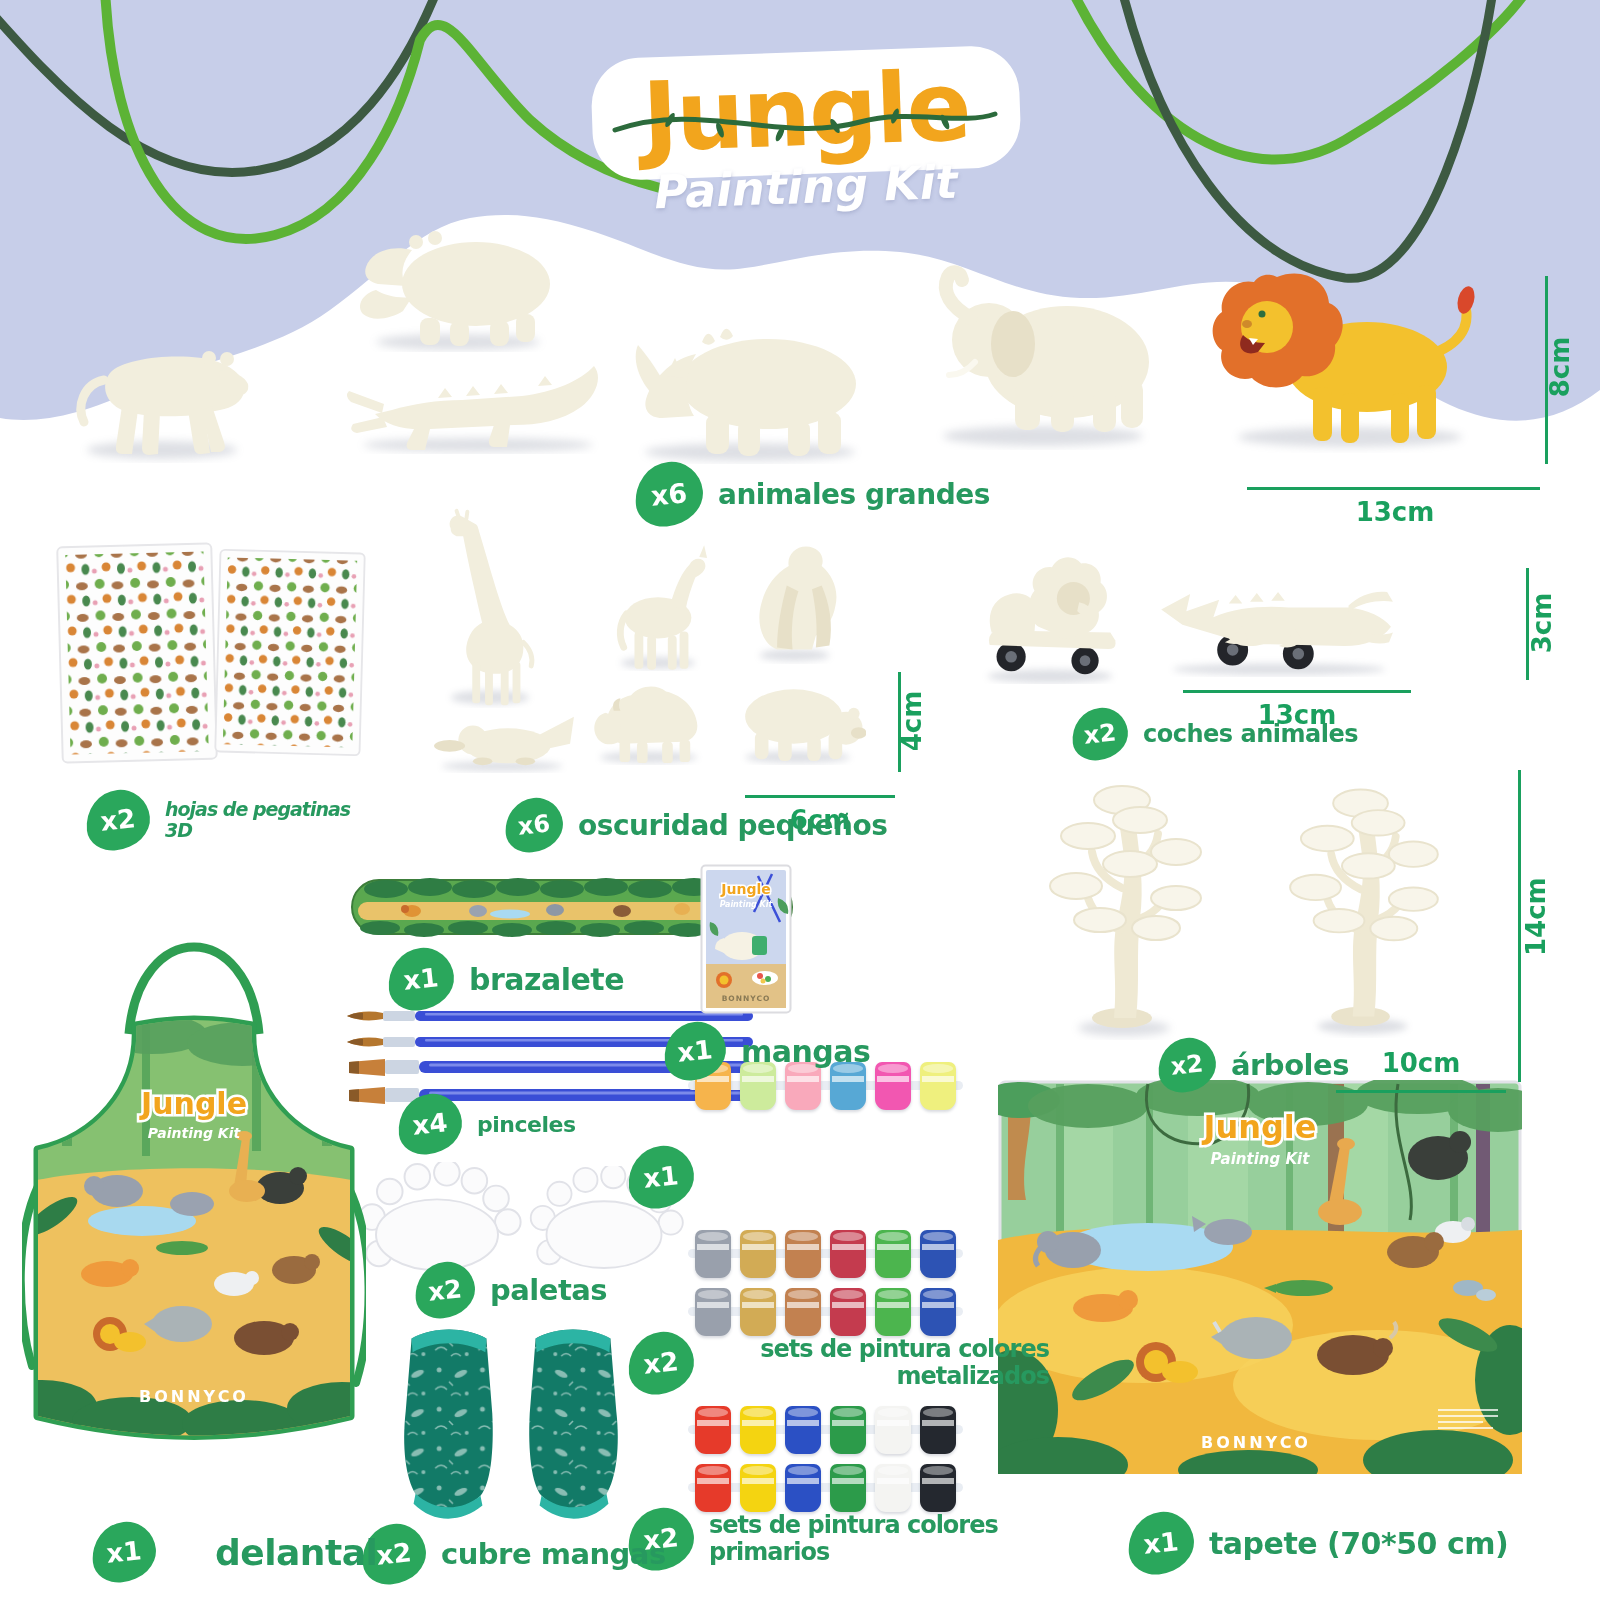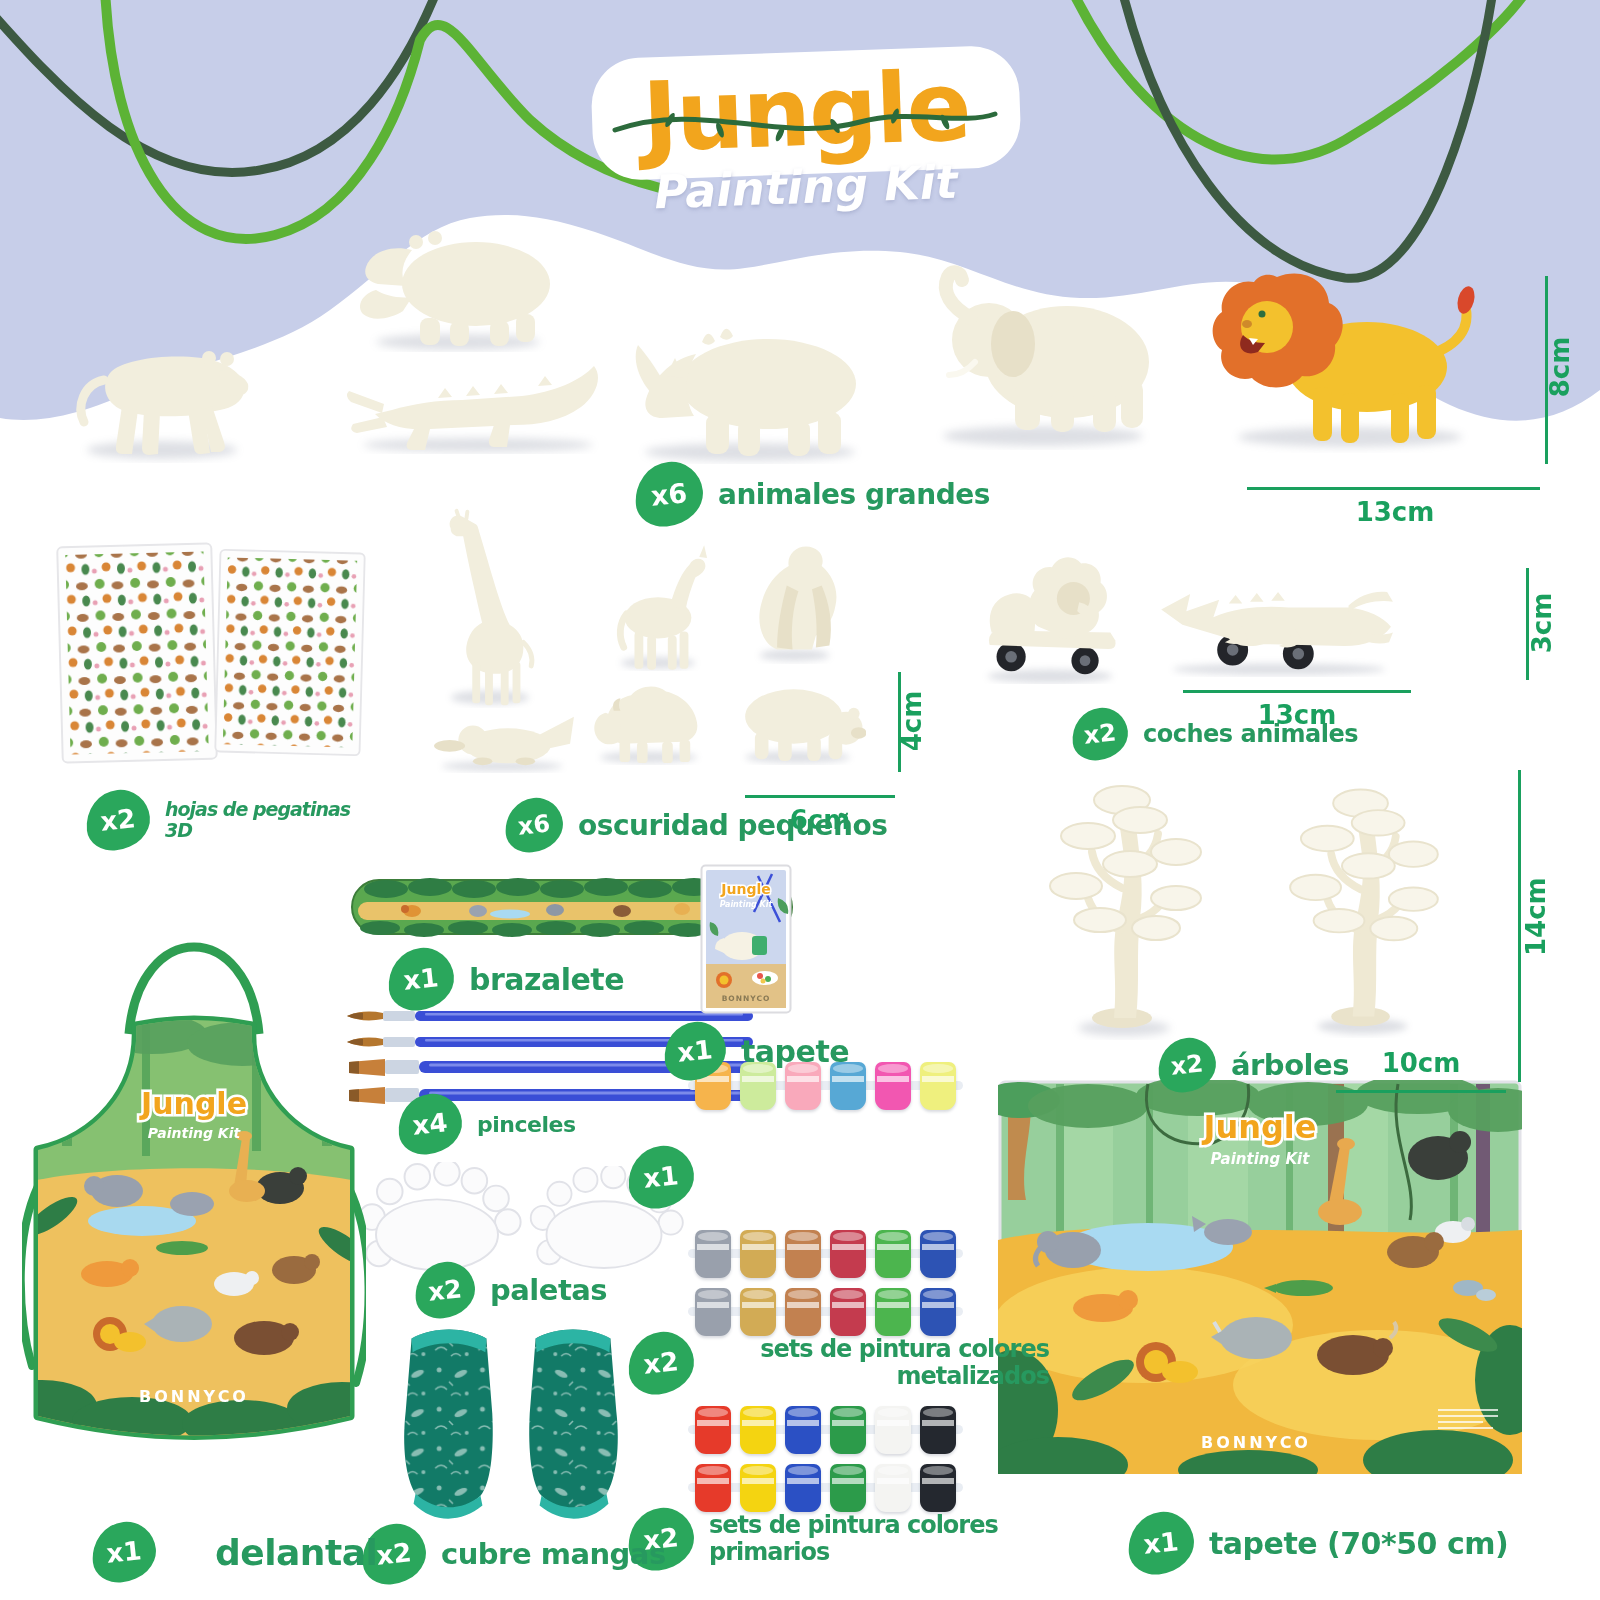--- a/index.html
+++ b/index.html
@@ -463,21 +463,21 @@
       <circle cx="63" cy="117" r="2.5" fill="#f2c84c"></circle>
     <circle cx="24" cy="116" r="8" fill="#e2702a"></circle>
       <circle cx="24" cy="116" r="4.5" fill="#f3c12d"></circle>
     <text x="46" y="30" text-anchor="middle" font-size="14" font-weight="bold" fill="#f2a51d" style="paint-order:stroke;stroke:#fff;stroke-width:3px;">Jungle</text>
     <text x="46" y="43" text-anchor="middle" font-size="8" font-weight="bold" font-style="italic" fill="#ffffff">Painting Kit</text>
     <text x="46" y="137" text-anchor="middle" font-size="7.5" font-weight="bold" fill="#8a7a55" letter-spacing="1">BONNYCO</text>
   </svg>
 
   <div class="tag" style="left:664px;top:1022px;">
     <span class="badge" style="width:62px;height:58px;font-size:26px;">x1</span>
-    <span class="tag-label" style="font-size:30px;">tapete</span>
+    <span class="tag-label" style="font-size:30px;">mangas</span>
   </div>
 
   <div class="paint-row" style="left:695px;top:1062px;">
       <div class="pot" style="--c: #f6b44c;"></div>
       <div class="pot" style="--c: #cdeb9c;"></div>
       <div class="pot" style="--c: #f9a9bb;"></div>
       <div class="pot" style="--c: #57a8d5;"></div>
       <div class="pot" style="--c: #f257b1;"></div>
       <div class="pot" style="--c: #eff07e;"></div>
     </div>

